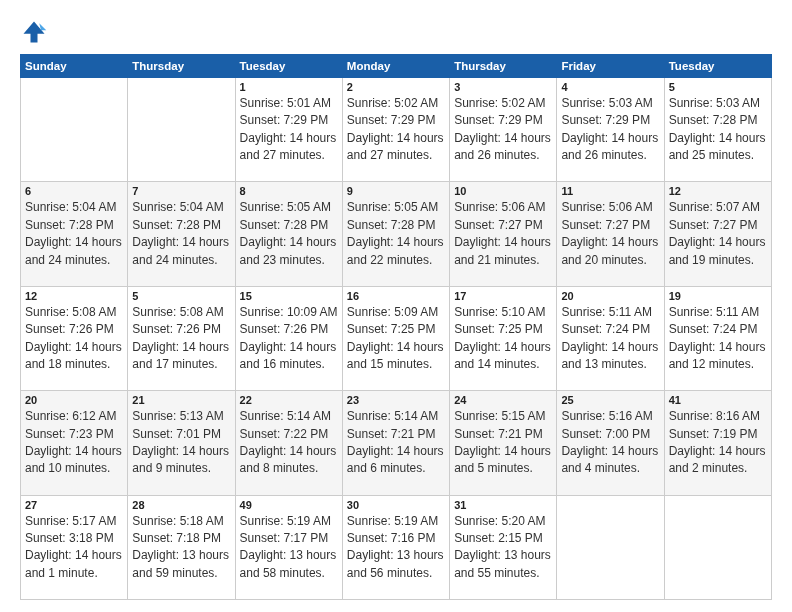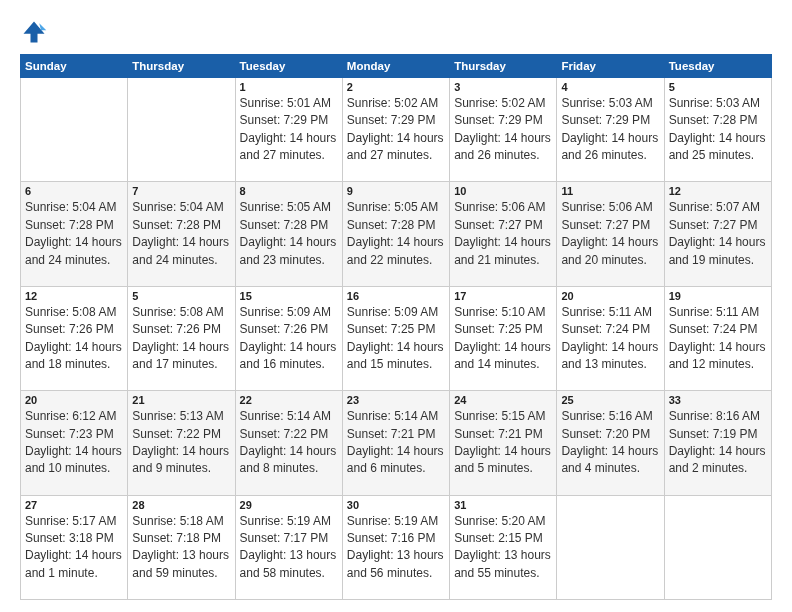--- a/index.html
+++ b/index.html
@@ -217,21 +217,21 @@
 Daylight: 14 hours and 18 minutes.</div>
           </td>
           <td>
             <span class="day-num">5</span>
             <div class="day-detail">Sunrise: 5:08 AM
 Sunset: 7:26 PM
 Daylight: 14 hours and 17 minutes.</div>
           </td>
           <td>
             <span class="day-num">15</span>
-            <div class="day-detail">Sunrise: 5:09 AM
+            <div class="day-detail">Sunrise: 10:09 AM
 Sunset: 7:26 PM
 Daylight: 14 hours and 16 minutes.</div>
           </td>
           <td>
             <span class="day-num">16</span>
             <div class="day-detail">Sunrise: 5:09 AM
 Sunset: 7:25 PM
 Daylight: 14 hours and 15 minutes.</div>
           </td>
           <td>
@@ -256,21 +256,21 @@
         <tr>
           <td>
             <span class="day-num">20</span>
             <div class="day-detail">Sunrise: 6:12 AM
 Sunset: 7:23 PM
 Daylight: 14 hours and 10 minutes.</div>
           </td>
           <td>
             <span class="day-num">21</span>
             <div class="day-detail">Sunrise: 5:13 AM
-Sunset: 7:22 PM
+Sunset: 7:01 PM
 Daylight: 14 hours and 9 minutes.</div>
           </td>
           <td>
             <span class="day-num">22</span>
             <div class="day-detail">Sunrise: 5:14 AM
 Sunset: 7:22 PM
 Daylight: 14 hours and 8 minutes.</div>
           </td>
           <td>
             <span class="day-num">23</span>
@@ -280,45 +280,45 @@
           </td>
           <td>
             <span class="day-num">24</span>
             <div class="day-detail">Sunrise: 5:15 AM
 Sunset: 7:21 PM
 Daylight: 14 hours and 5 minutes.</div>
           </td>
           <td>
             <span class="day-num">25</span>
             <div class="day-detail">Sunrise: 5:16 AM
-Sunset: 7:20 PM
+Sunset: 7:00 PM
 Daylight: 14 hours and 4 minutes.</div>
           </td>
           <td>
-            <span class="day-num">33</span>
+            <span class="day-num">41</span>
             <div class="day-detail">Sunrise: 8:16 AM
 Sunset: 7:19 PM
 Daylight: 14 hours and 2 minutes.</div>
           </td>
         </tr>
         <tr>
           <td>
             <span class="day-num">27</span>
             <div class="day-detail">Sunrise: 5:17 AM
 Sunset: 3:18 PM
 Daylight: 14 hours and 1 minute.</div>
           </td>
           <td>
             <span class="day-num">28</span>
             <div class="day-detail">Sunrise: 5:18 AM
 Sunset: 7:18 PM
 Daylight: 13 hours and 59 minutes.</div>
           </td>
           <td>
-            <span class="day-num">29</span>
+            <span class="day-num">49</span>
             <div class="day-detail">Sunrise: 5:19 AM
 Sunset: 7:17 PM
 Daylight: 13 hours and 58 minutes.</div>
           </td>
           <td>
             <span class="day-num">30</span>
             <div class="day-detail">Sunrise: 5:19 AM
 Sunset: 7:16 PM
 Daylight: 13 hours and 56 minutes.</div>
           </td>

